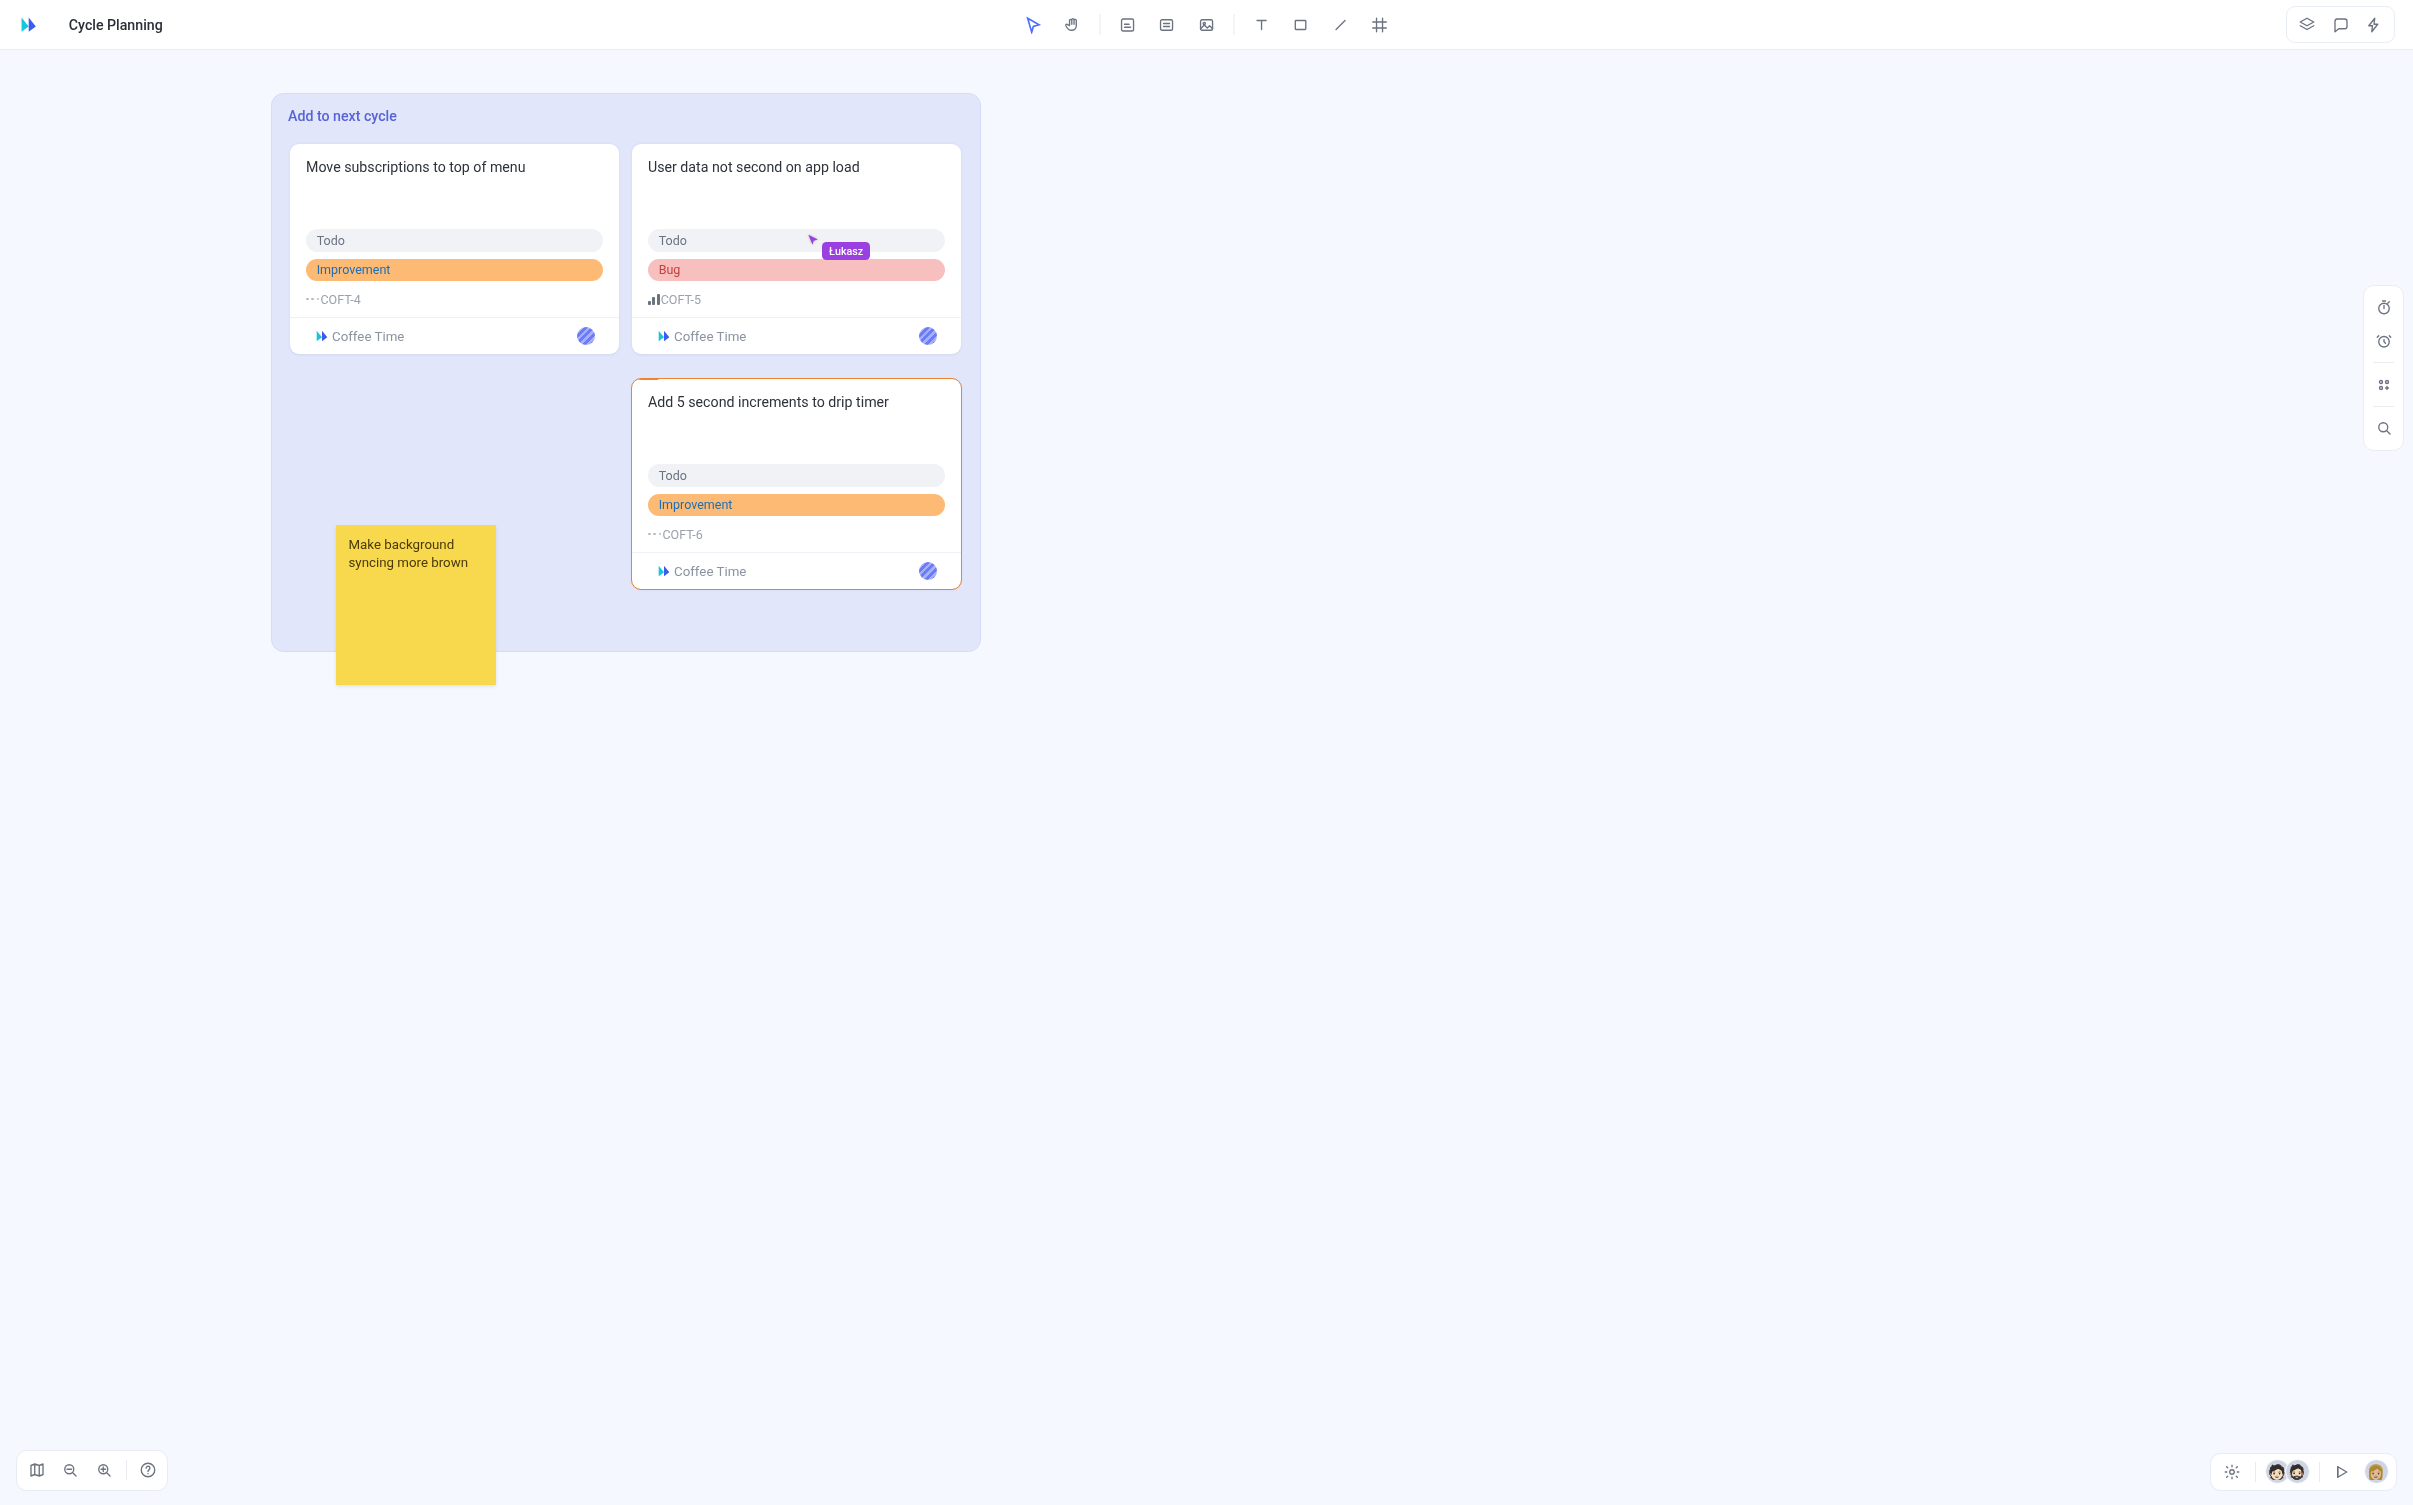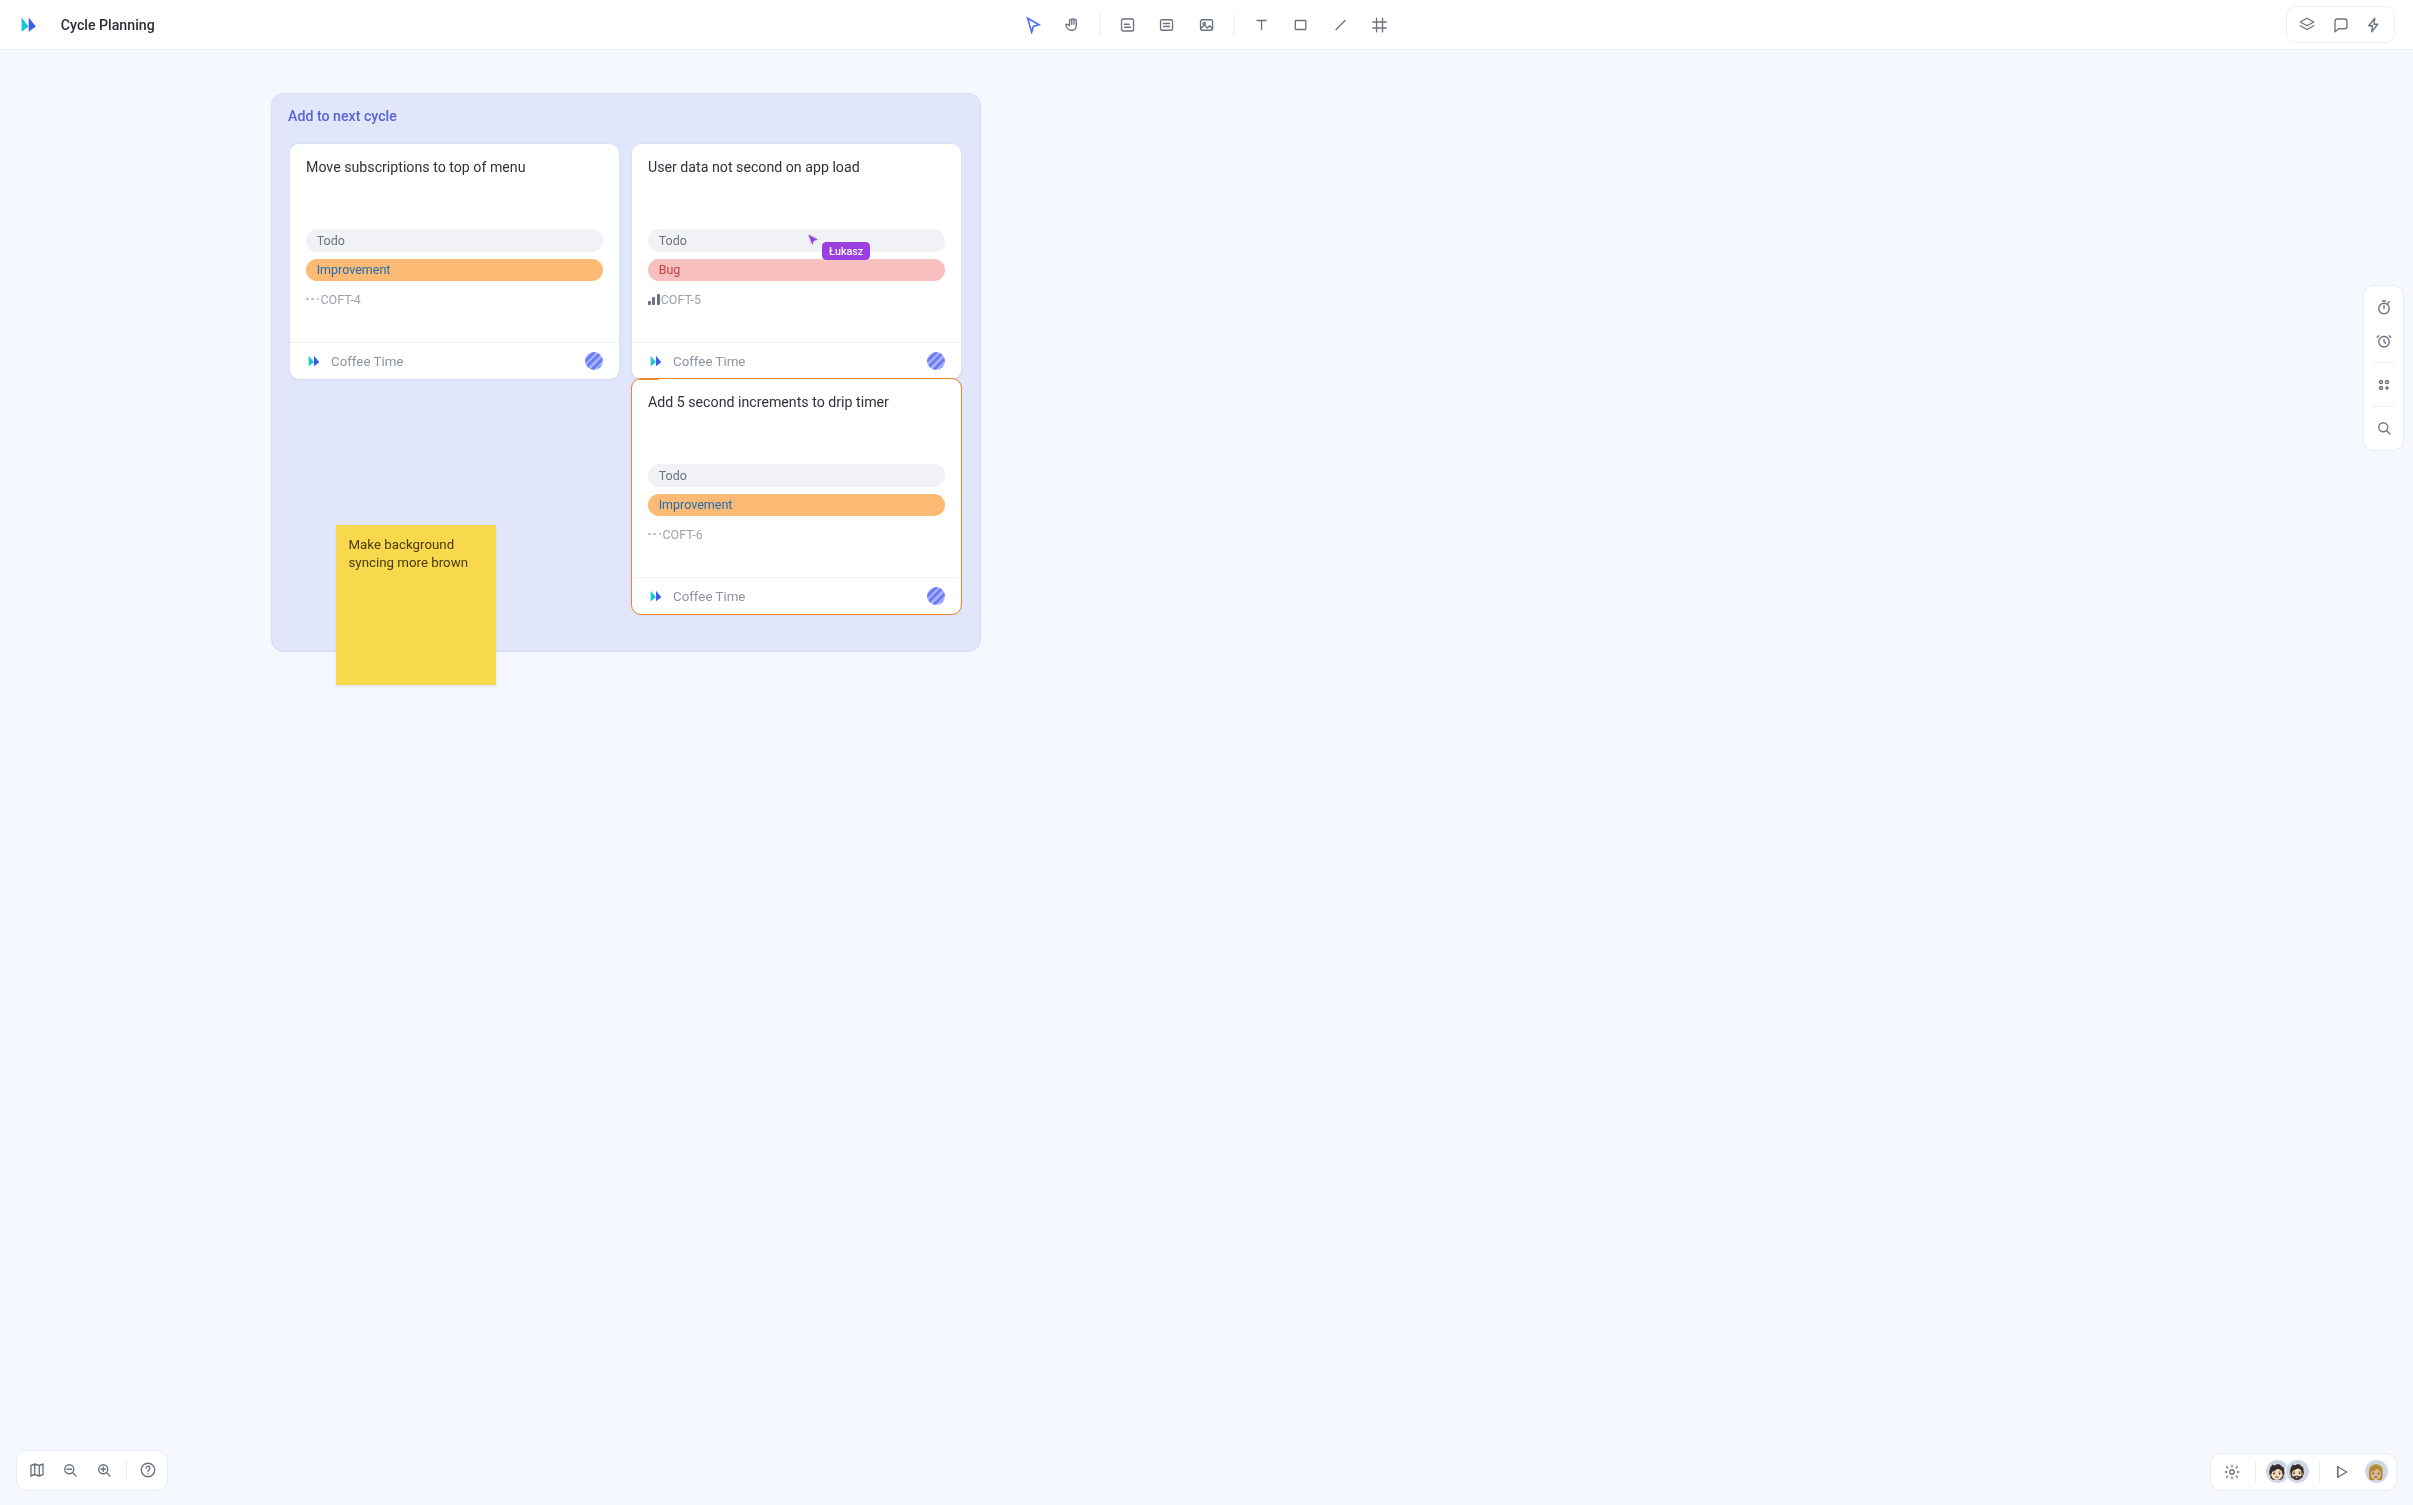--- a/index.html
+++ b/index.html
@@ -7,21 +7,21 @@
   body { position: relative; }
 
   
   .topbar {
     position: absolute; top: 0; left: 0; right: 0; height: 50px;
     background: #fff; border-bottom: 0.9px solid #e8ecf3;
     display: flex; align-items: center; padding: 0 18px;
     z-index: 50;
   }
   .topbar .logo { width: 21.4px; height: 21.4px; margin-right: 21.4px; }
-  .board-title { font-size: 14.2px; font-weight: 500; color: #2a2e36; }
+  .board-title { font-size: 14.2px; font-weight: 500; color: #2a2e36; margin-left: 8px; }
 
   .toolbar-center {
     position: absolute; left: 50%; transform: translateX(-50%);
     display: flex; align-items: center; gap: 3.6px;
   }
   .tool-btn {
     width: 36px; height: 36px; border-radius: 7.1px;
     display: flex; align-items: center; justify-content: center;
     cursor: pointer; color: #6b7280;
   }
@@ -77,22 +77,22 @@
   .tag-improvement { background: #fdba74; color: #1c6fb6; }
   .tag-bug { background: #f8bfbf; color: #c1423f; }
   .id-row { display: flex; align-items: center; gap: 1px; color: #9aa1ad; font-size: 12.5px; }
   .id-row .priority-icon { display:flex; gap:1.8px; align-items:flex-end; height:12.5px; }
   .priority-icon .bar { width:2.7px; background:#6b7280; border-radius:0.9px; }
   .priority-icon .b1{height:4.4px}.priority-icon .b2{height:8px}.priority-icon .b3{height:11.6px}
   .priority-dots { display:flex; gap:2.7px; }
   .priority-dots span{ width:2.7px;height:2.7px;background:#b4bac6;border-radius:50%; }
 
   .card-footer {
-    border-top: 0.9px solid #eef1f6; padding: 9px 16px;
-    display: flex; align-items: center; gap: 9px; margin-top: 25px;
+    border-top: 0.9px solid #eef1f6; padding: 9px 24px;
+    display: flex; align-items: center; gap: 2px;
   }
   .card-footer .project-logo { width:16px; height:16px; }
   .card-footer .project-name { color:#8c93a1; font-size:13.3px; flex:1; }
   .avatar-chip {
     width: 18px; height: 18px; border-radius: 50%;
     background: repeating-linear-gradient(135deg,#6c7cf5 0 2.7px,#a6b0fa 2.7px 5.3px);
   }
 
   
   .sticky {

